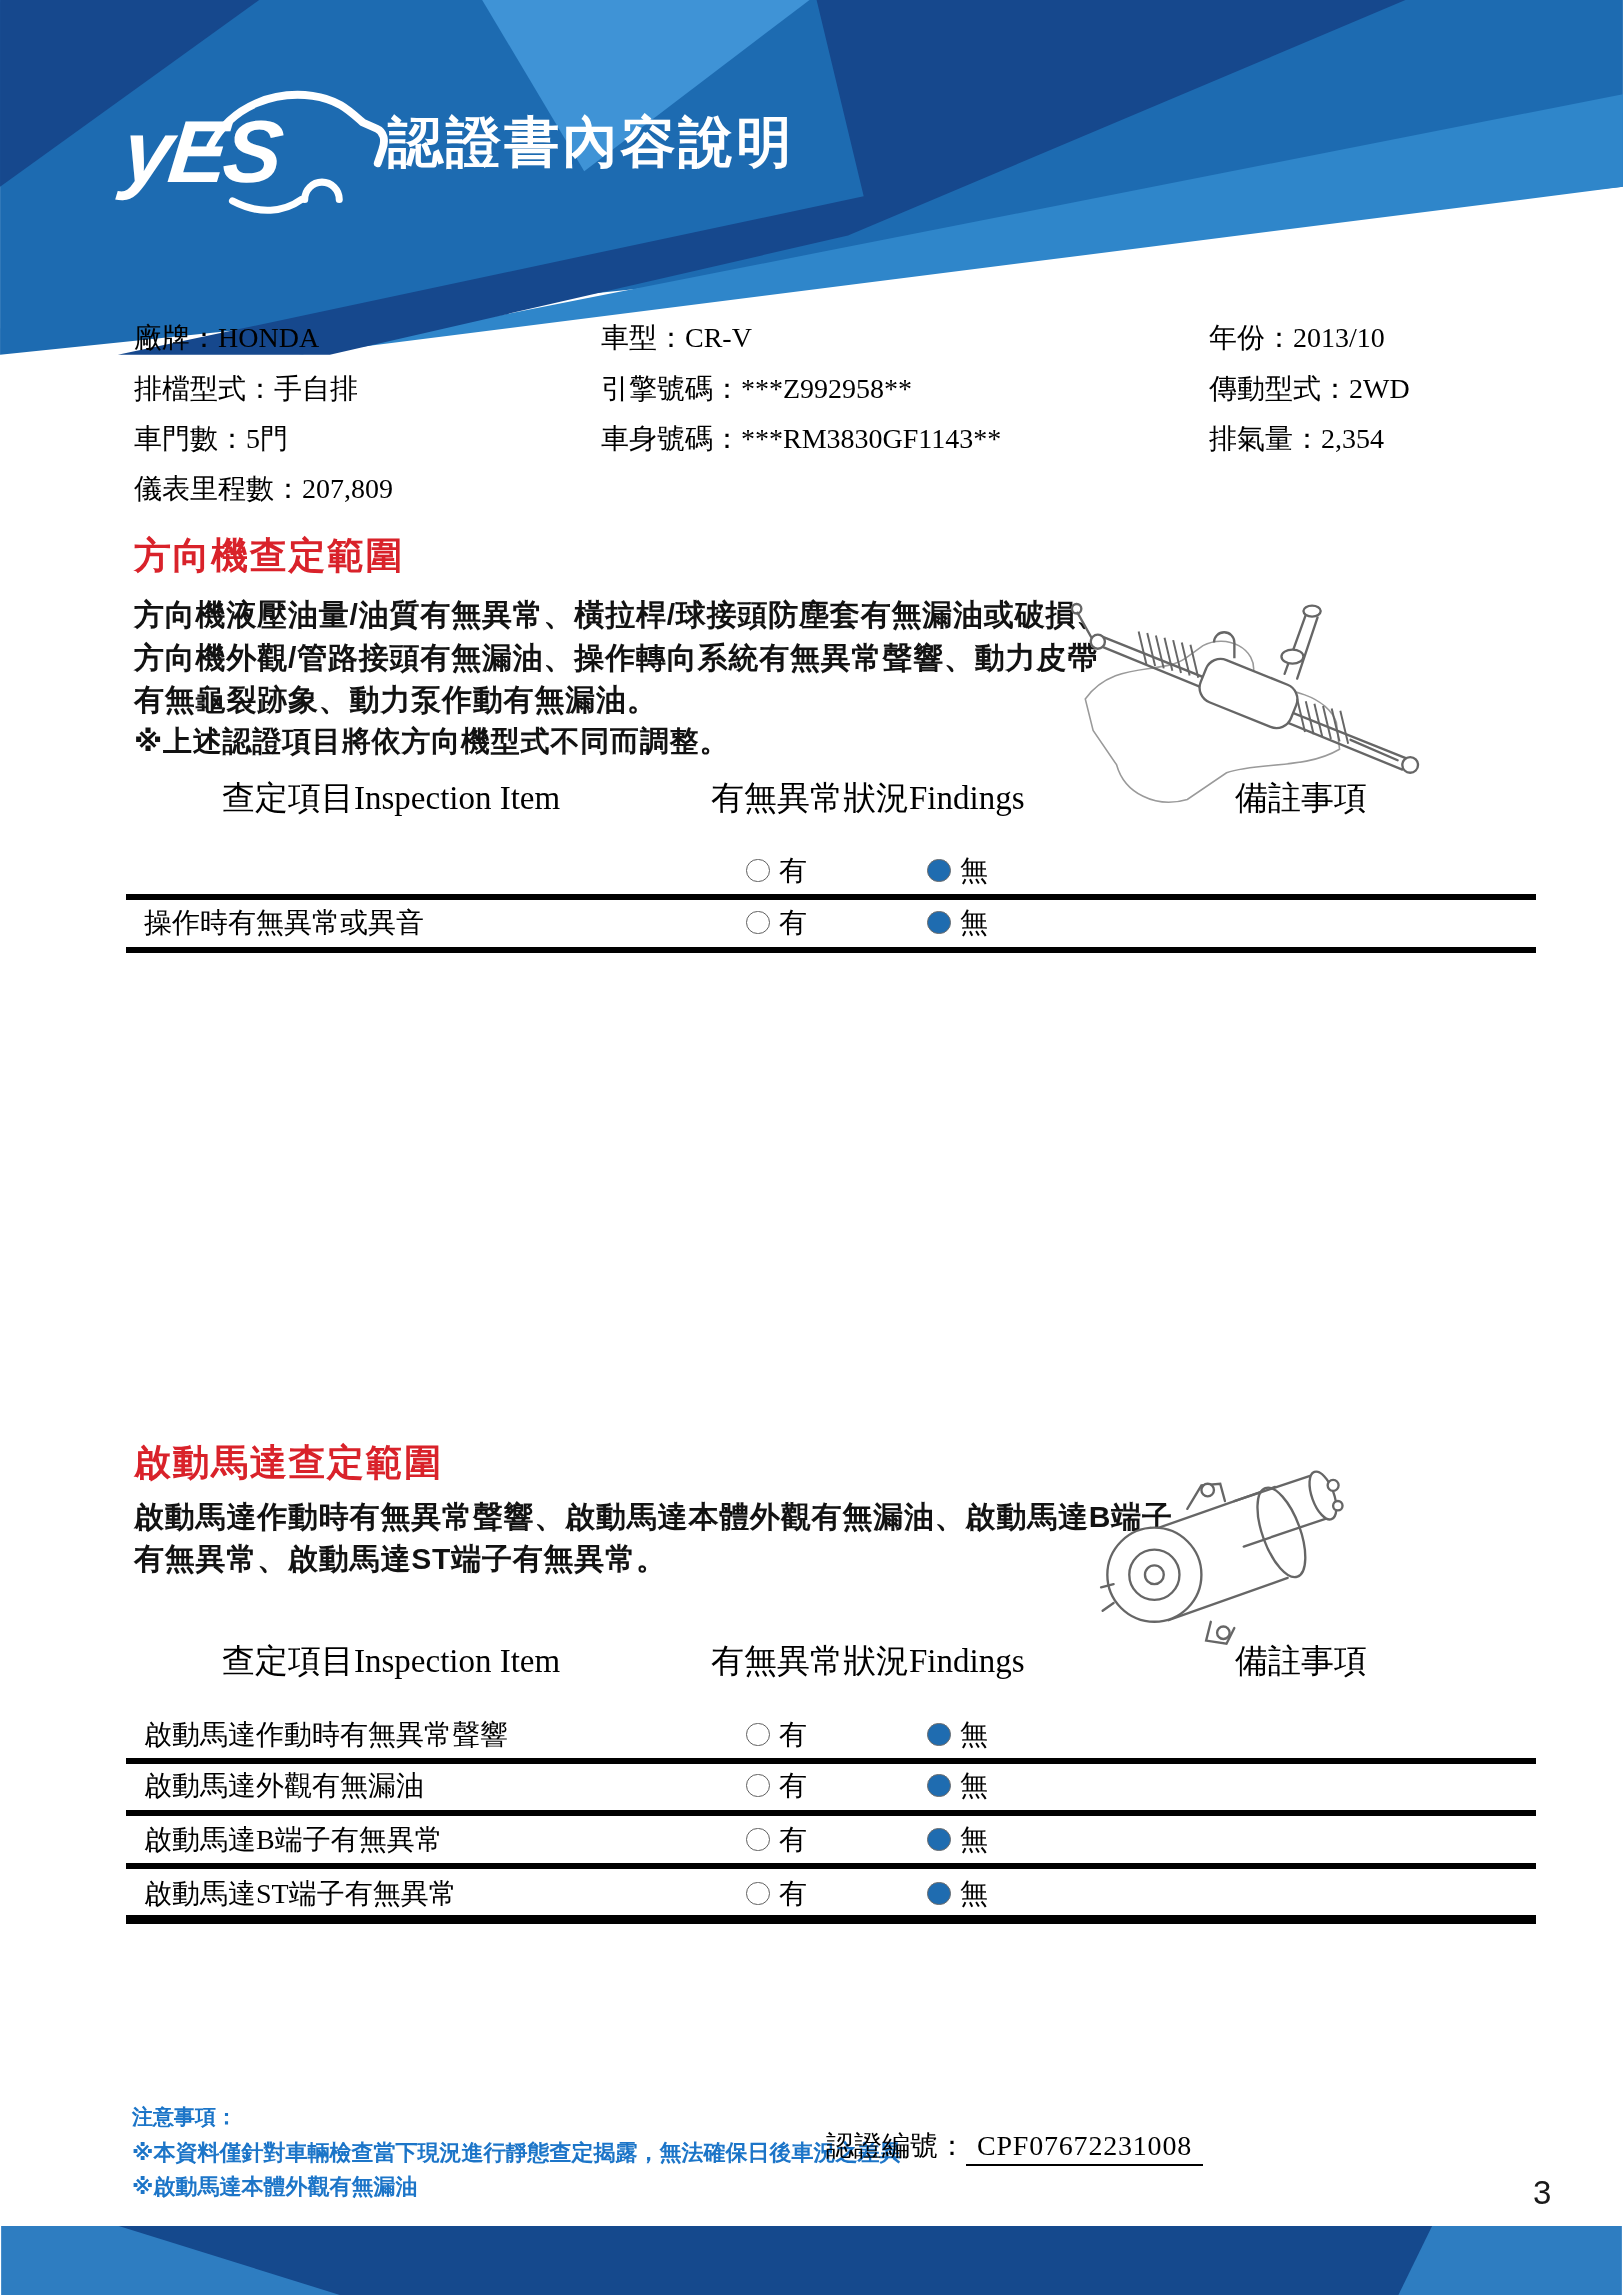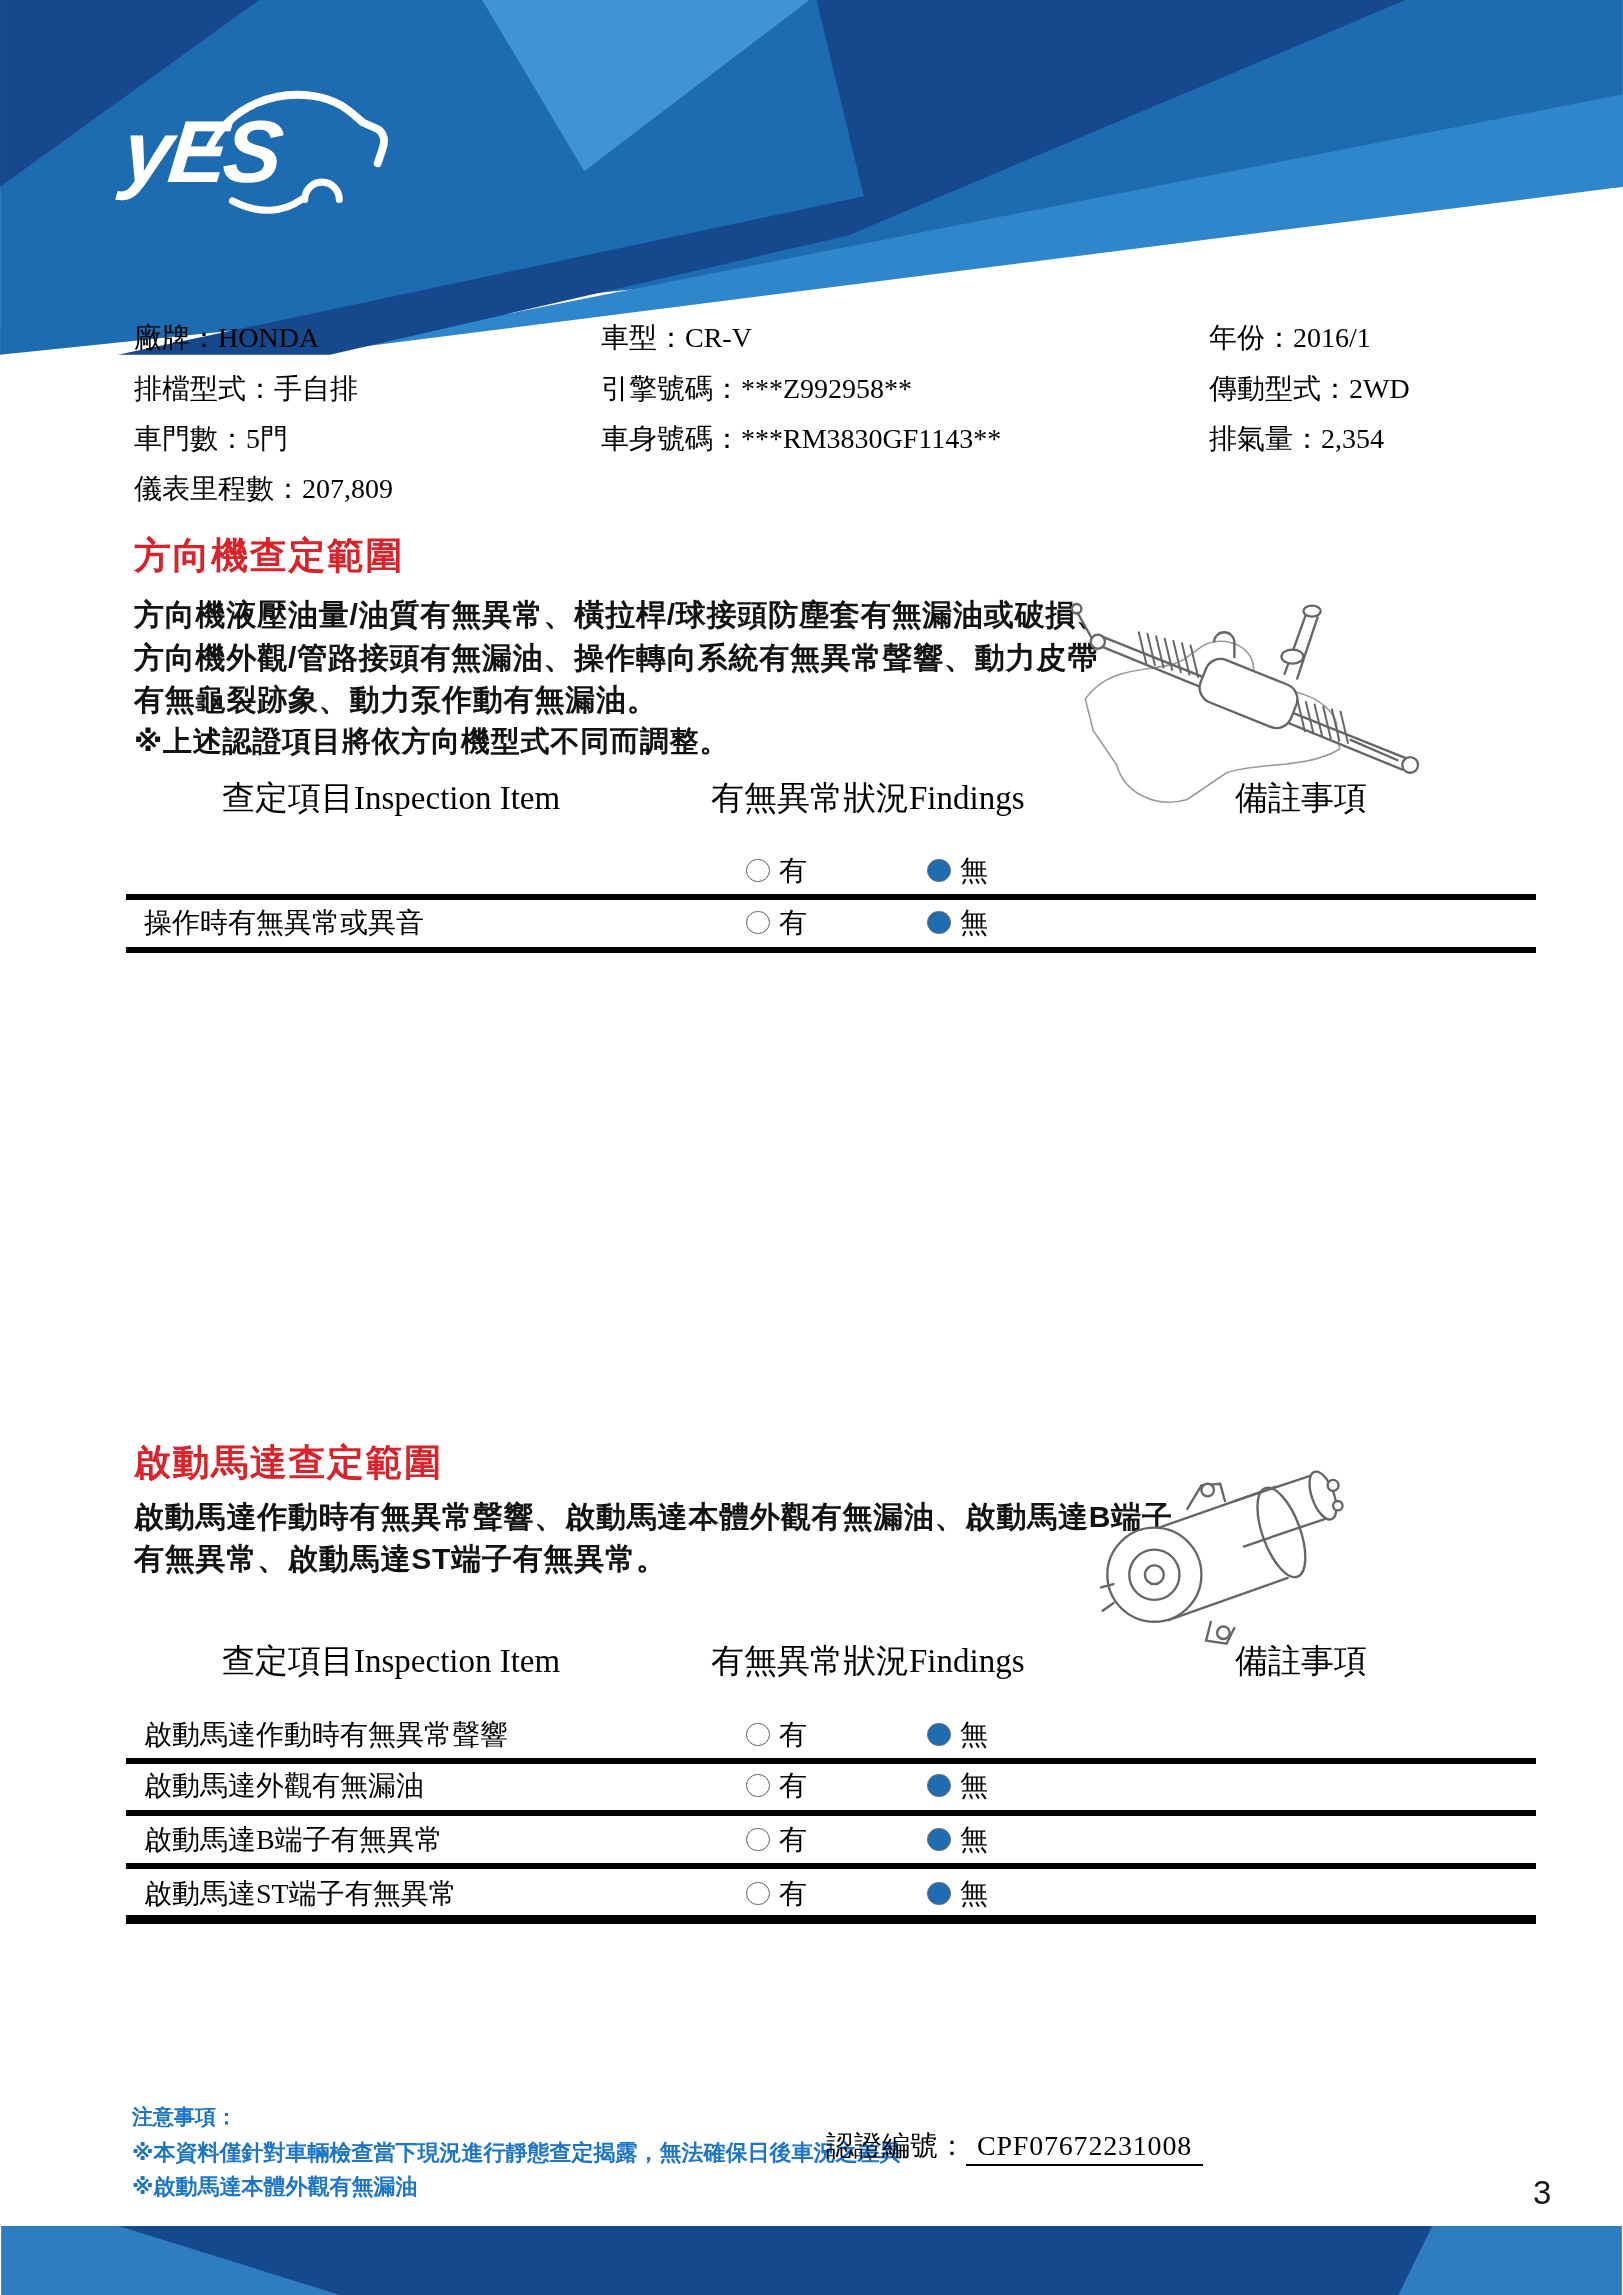--- a/index.html
+++ b/index.html
@@ -55,33 +55,34 @@
       <polygon points="1040,0 1790,0 1080,300 420,452 150,452 1100,250" fill="#16488d"></polygon>
       <polygon points="0,0 330,0 0,238" fill="#16488d"></polygon>
 
       <g stroke="#ffffff" fill="none" stroke-linecap="round">
         <path d="M268,186 C296,132 352,116 398,122 C430,126 446,142 462,156 L480,164 C489,168 491,179 487,190 L481,208" stroke-width="10"></path>
         <path d="M388,254 a22,22 0 0 1 44,0" stroke-width="9"></path>
         <path d="M296,256 C330,274 362,270 384,254" stroke-width="9"></path>
       </g>
     </svg>
     <div class="logo-text">yES</div>
+    <div class="hdr-title">認證書內容說明</div>
   </div>
 
   <div>
     <div class="abs vinfo" style="left:134px;top:320px;">廠牌：HONDA</div>
     <div class="abs vinfo" style="left:134px;top:371px;">排檔型式：手自排</div>
     <div class="abs vinfo" style="left:134px;top:421px;">車門數：5門</div>
     <div class="abs vinfo" style="left:134px;top:471px;">儀表里程數：207,809</div>
 
     <div class="abs vinfo" style="left:601px;top:320px;">車型：CR-V</div>
     <div class="abs vinfo" style="left:601px;top:371px;">引擎號碼：***Z992958**</div>
     <div class="abs vinfo" style="left:601px;top:421px;">車身號碼：***RM3830GF1143**</div>
 
-    <div class="abs vinfo" style="left:1209px;top:320px;">年份：2016/1</div>
+    <div class="abs vinfo" style="left:1209px;top:320px;">年份：2013/10</div>
     <div class="abs vinfo" style="left:1209px;top:371px;">傳動型式：2WD</div>
     <div class="abs vinfo" style="left:1209px;top:421px;">排氣量：2,354</div>
   </div>
 
   <div>
     <div class="abs sec-title" style="left:134px;top:536px;">方向機查定範圍</div>
     <div class="abs desc" style="left:134px;top:598px;">方向機液壓油量/油質有無異常、橫拉桿/球接頭防塵套有無漏油或破損、</div>
     <div class="abs desc" style="left:134px;top:641px;">方向機外觀/管路接頭有無漏油、操作轉向系統有無異常聲響、動力皮帶</div>
     <div class="abs desc" style="left:134px;top:683px;">有無龜裂跡象、動力泵作動有無漏油。</div>
     <div class="abs note" style="left:134px;top:726px;">※上述認證項目將依方向機型式不同而調整。</div>

